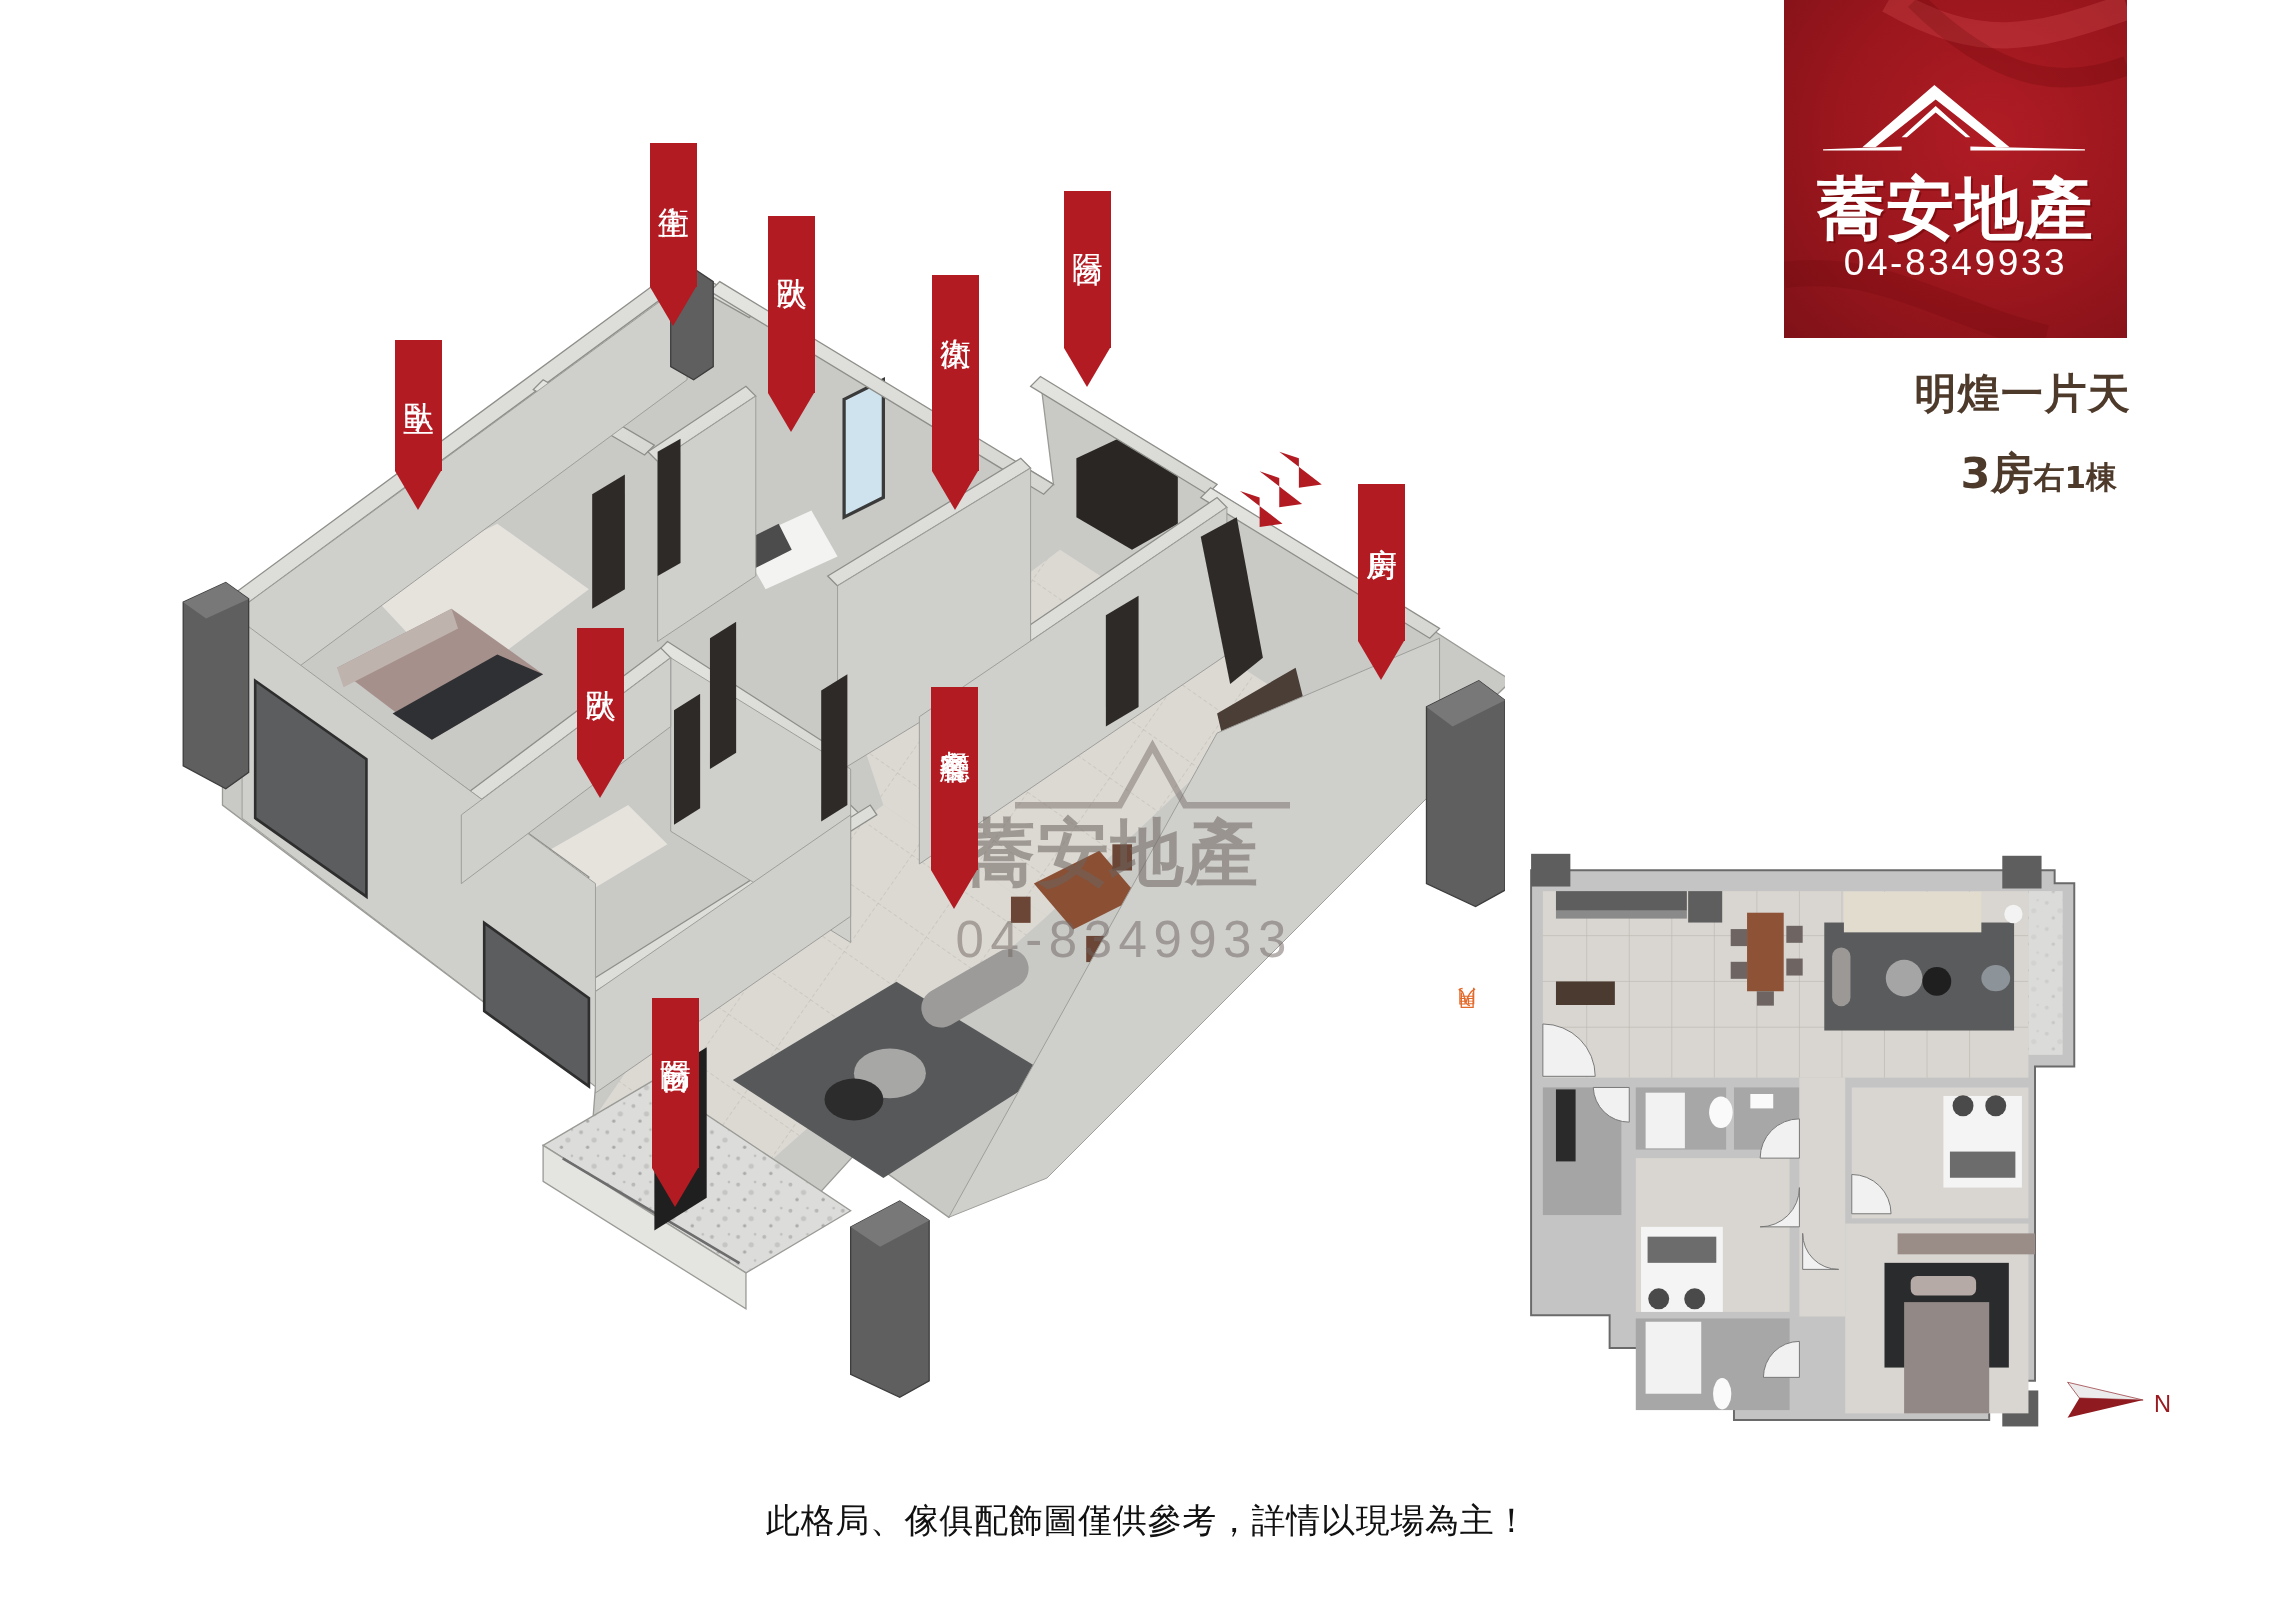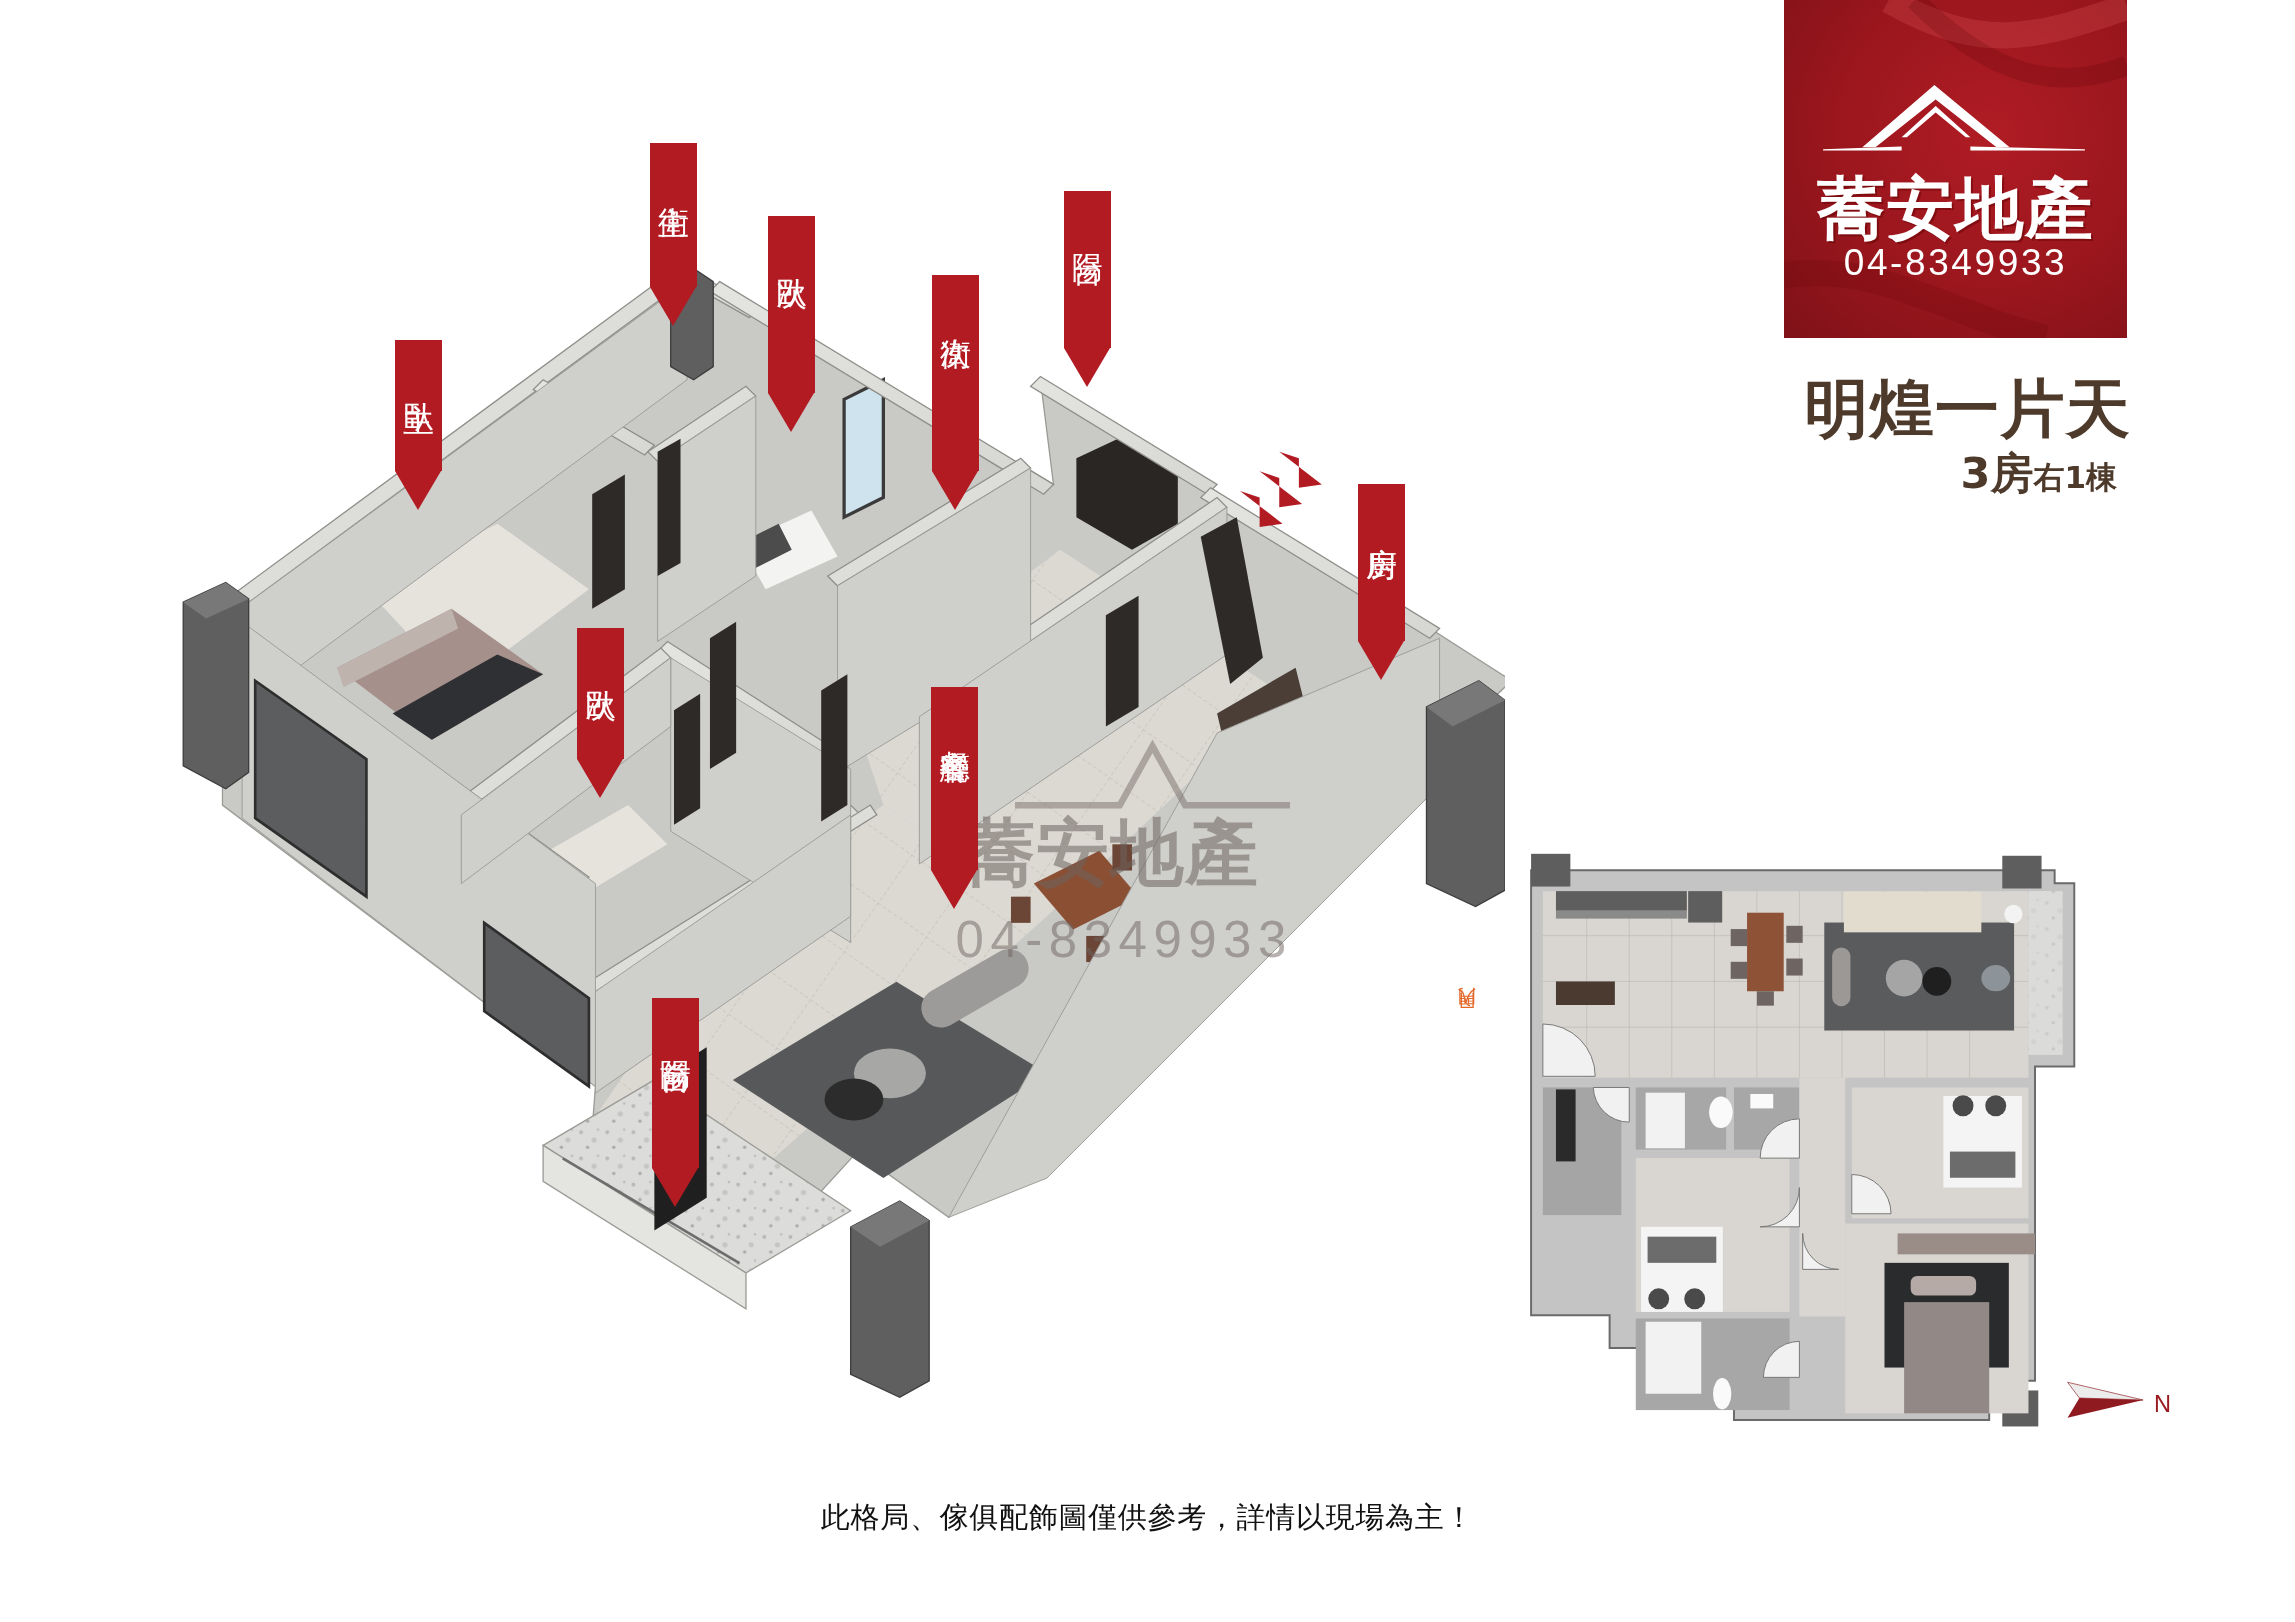--- a/index.html
+++ b/index.html
@@ -21,21 +21,21 @@
   }
   .logo-phone {
     position: absolute; left: 0; right: 0; top: 242px; text-align: center;
     color: #ffffff; font-size: 37px; letter-spacing: 2.6px;
     font-family: "Liberation Sans", sans-serif;
   }
 
   
   .project-title {
     position: absolute; right: 164px; top: 366px; color: #4e3a2b;
-    font-size: 64px; font-weight: bold; text-align: right; letter-spacing: 1.3px;
+    font-size: 42px; font-weight: bold; text-align: right; letter-spacing: 1.3px;
     font-family: "DejaVu Sans", sans-serif;
   }
   .project-sub {
     position: absolute; right: 178px; top: 445px; color: #4e3a2b;
     text-align: right; font-weight: bold; font-family: "DejaVu Sans", sans-serif;
   }
   .project-sub .big { font-size: 43px; }
   .project-sub .small { font-size: 31px; }
 
   
@@ -64,21 +64,21 @@
   .entrance-label {
     position: absolute; left: 1454px; top: 1018px; color: #e36a2a; font-size: 18.3px;
     writing-mode: vertical-rl; transform: rotate(180deg); letter-spacing: 1.3px;
     font-family: "DejaVu Sans", sans-serif;
   }
   .north { position: absolute; left: 2061px; top: 1377px; width: 92px; height: 46px; }
   .north-label { position: absolute; left: 2154px; top: 1391px; font-size: 23.6px; color: #9b1a20; font-family: "Liberation Sans", sans-serif; }
 
   .disclaimer {
     position: absolute; left: 0; right: 0; top: 1498px; text-align: center;
-    font-size: 29px; color: #111; letter-spacing: 0.7px; font-family: "DejaVu Serif", serif;
+    font-size: 34px; color: #111; letter-spacing: 0.7px; font-family: "DejaVu Serif", serif;
   }
 </style>
 </head>
 <body>
 
 <div class="iso-view">
   <svg width="1505" height="1440" viewBox="0 0 2300 2200" xmlns="http://www.w3.org/2000/svg">
     <defs>
       <linearGradient id="wallTop" x1="0" y1="0" x2="1" y2="1">
         <stop offset="0" stop-color="#e4e4e0"></stop>

